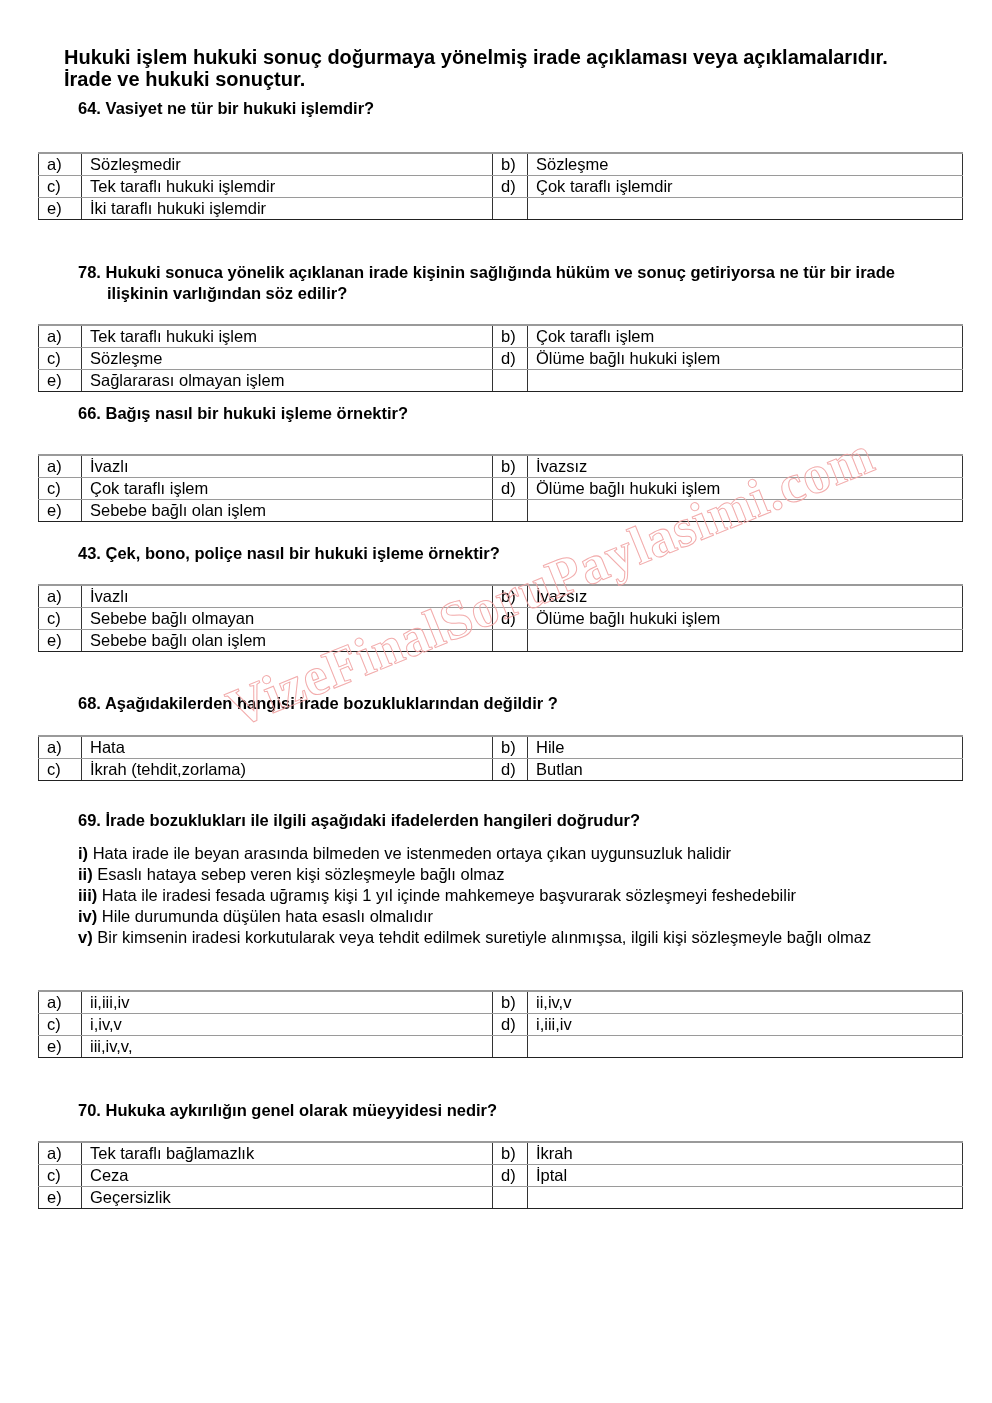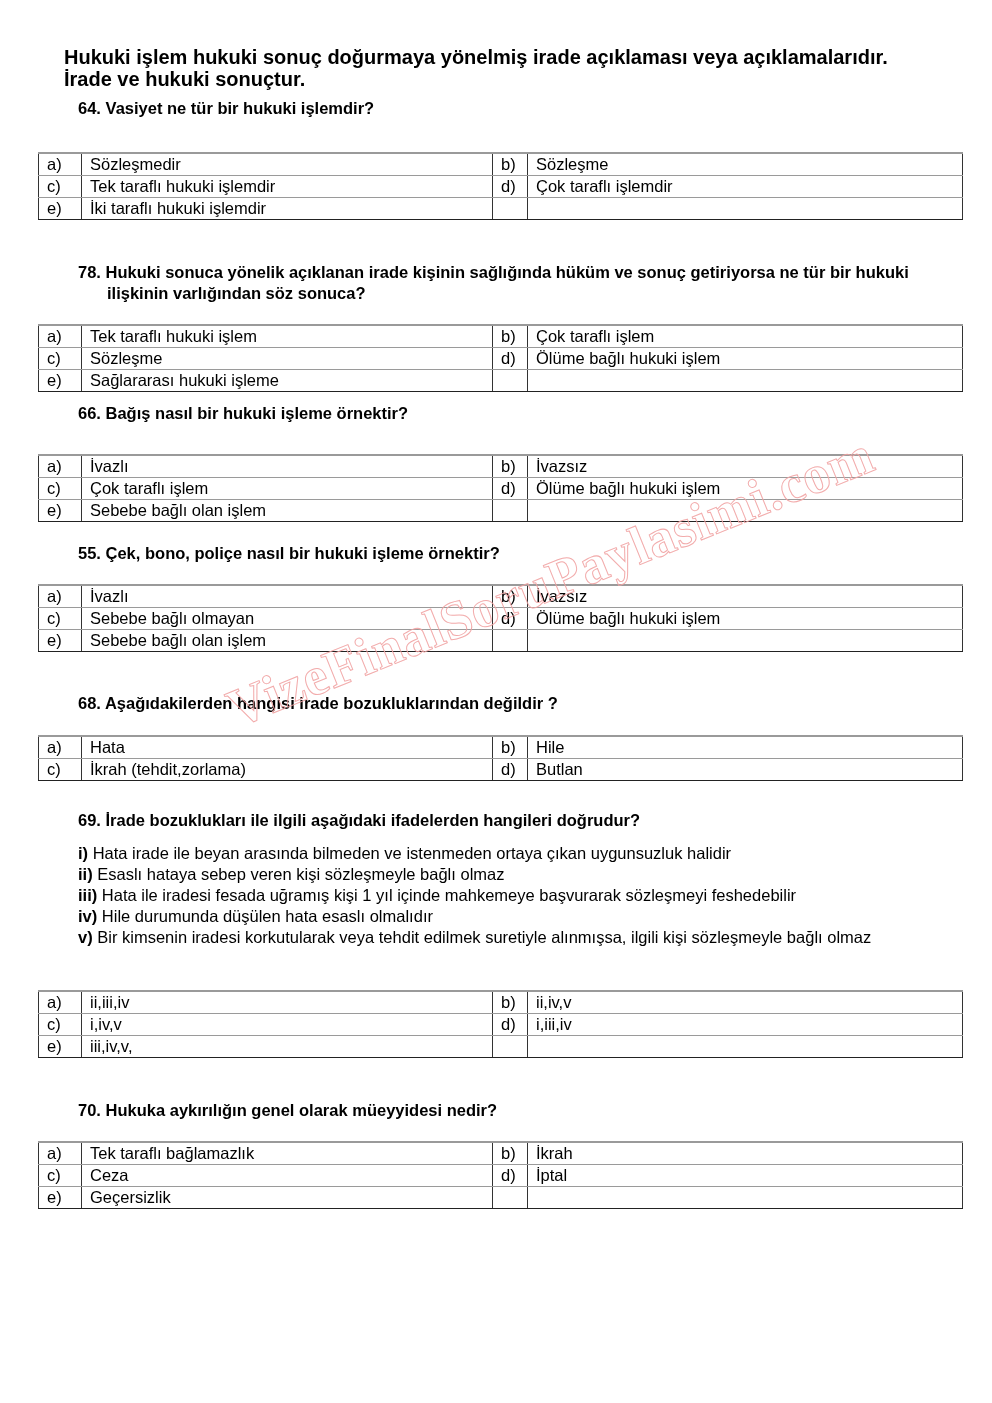--- a/index.html
+++ b/index.html
@@ -54,39 +54,39 @@
     <td class="lbl">e)</td>
     <td class="txt">İki taraflı hukuki işlemdir</td>
     <td class="lbl2"></td>
     <td class="txt2"></td>
   </tr>
 </tbody>
   </table>
 
 <div class="qtitle hang" style="top:262px;">
   <span>78.</span>
-  <span>Hukuki sonuca yönelik açıklanan irade kişinin sağlığında hüküm ve sonuç getiriyorsa ne tür bir hukuki ilişkinin varlığından söz sonuca?</span>
+  <span>Hukuki sonuca yönelik açıklanan irade kişinin sağlığında hüküm ve sonuç getiriyorsa ne tür bir irade ilişkinin varlığından söz edilir?</span>
 </div>
 <table class="opts" style="top:324px;">
   <tbody>
       <tr>
     <td class="lbl">a)</td>
     <td class="txt">Tek taraflı hukuki işlem</td>
     <td class="lbl2">b)</td>
     <td class="txt2">Çok taraflı işlem</td>
   </tr>
   <tr>
     <td class="lbl">c)</td>
     <td class="txt">Sözleşme</td>
     <td class="lbl2">d)</td>
     <td class="txt2">Ölüme bağlı hukuki işlem</td>
   </tr>
   <tr>
     <td class="lbl">e)</td>
-    <td class="txt">Sağlararası hukuki işleme</td>
+    <td class="txt">Sağlararası olmayan işlem</td>
     <td class="lbl2"></td>
     <td class="txt2"></td>
   </tr>
 </tbody>
   </table>
 
 <div class="qtitle" style="top:403px;">
   <span>66.</span>
   <span>Bağış nasıl bir hukuki işleme örnektir?</span>
 </div>
@@ -107,21 +107,21 @@
   <tr>
     <td class="lbl">e)</td>
     <td class="txt">Sebebe bağlı olan işlem</td>
     <td class="lbl2"></td>
     <td class="txt2"></td>
   </tr>
 </tbody>
   </table>
 
 <div class="qtitle" style="top:543px;">
-  <span>55.</span>
+  <span>43.</span>
   <span>Çek, bono, poliçe nasıl bir hukuki işleme örnektir?</span>
 </div>
 <table class="opts" style="top:584px;">
   <tbody>
       <tr>
     <td class="lbl">a)</td>
     <td class="txt">İvazlı</td>
     <td class="lbl2">b)</td>
     <td class="txt2">İvazsız</td>
   </tr>

